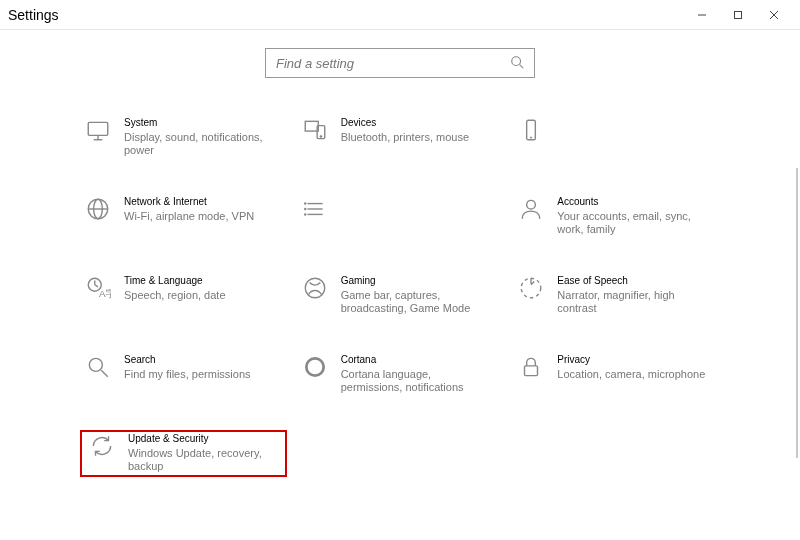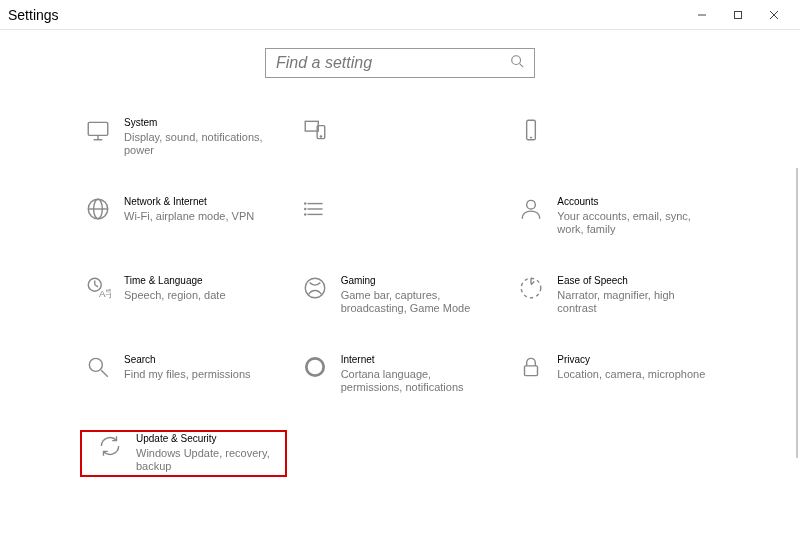--- a/index.html
+++ b/index.html
@@ -43,40 +43,40 @@
   }
   .searchbox {
     width: 270px;
     height: 30px;
     margin: 18px auto 0 auto;
     border: 1px solid #999;
     display: flex;
     align-items: center;
     padding: 0 10px;
     color: #777;
-    font-size: 16px;
+    font-size: 13px;
   }
   .searchbox .ph { flex: 1; font-style: italic; }
   .grid {
     margin: 36px 80px 0 80px;
     display: grid;
     grid-template-columns: repeat(3, 1fr);
     column-gap: 10px;
     row-gap: 32px;
   }
   .tile {
     display: flex;
     gap: 12px;
     align-items: flex-start;
     cursor: default;
     padding: 3px 4px;
   }
   .tile.highlight {
     border: 2px solid #d40000;
-    padding: 1px 14px;
+    padding: 1px 6px;
   }
   .ticon {
     width: 28px;
     height: 28px;
     flex-shrink: 0;
     display: flex;
     justify-content: center;
     color: #666;
   }
   .ticon svg { stroke: #888; fill: none; stroke-width: 1.3; }
@@ -146,20 +146,24 @@
     </div>
 
     <div class="tile">
       <div class="ticon">
         <svg width="26" height="26" viewBox="0 0 24 24">
             <rect x="3" y="4" width="12" height="9"></rect>
             <rect x="14" y="8" width="7" height="12" rx="1"></rect>
             <circle cx="17.5" cy="18" r="0.6" fill="#888"></circle>
           </svg>
       </div>
+      <div class="tlabels">
+        <div class="tname">Devices</div>
+        <div class="tdesc">Bluetooth, printers, mouse</div>
+      </div>
     </div>
 
     <div class="tile">
       <div class="ticon">
         <svg width="26" height="26" viewBox="0 0 24 24">
             <rect x="8" y="3" width="8" height="18" rx="1.5"></rect>
             <line x1="11" y1="19" x2="13" y2="19"></line>
           </svg>
       </div>
     </div>
@@ -259,21 +263,21 @@
       </div>
     </div>
 
     <div class="tile">
       <div class="ticon">
         <svg width="26" height="26" viewBox="0 0 24 24">
             <circle cx="12" cy="12" r="8" stroke-width="2.5"></circle>
           </svg>
       </div>
       <div class="tlabels">
-        <div class="tname">Internet</div>
+        <div class="tname">Cortana</div>
         <div class="tdesc">Cortana language, permissions, notifications</div>
       </div>
     </div>
 
     <div class="tile">
       <div class="ticon">
         <svg width="26" height="26" viewBox="0 0 24 24">
             <rect x="6" y="11" width="12" height="9" rx="1"></rect>
             <path d="M8 11 V8 a4 4 0 0 1 8 0 V11"></path>
           </svg>

